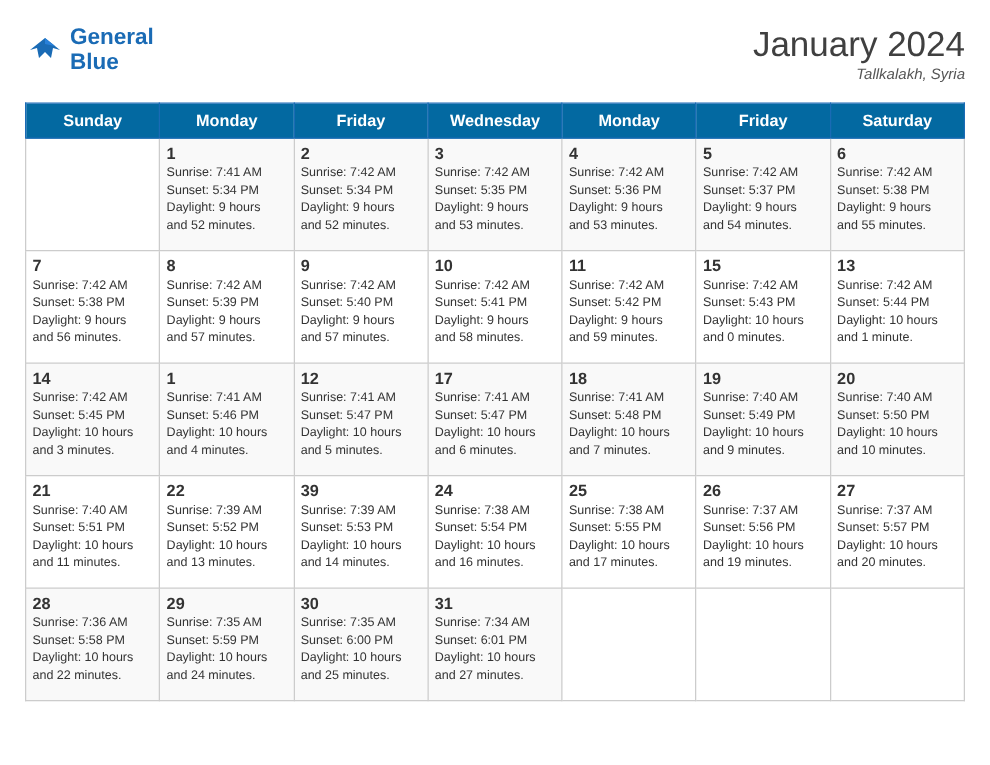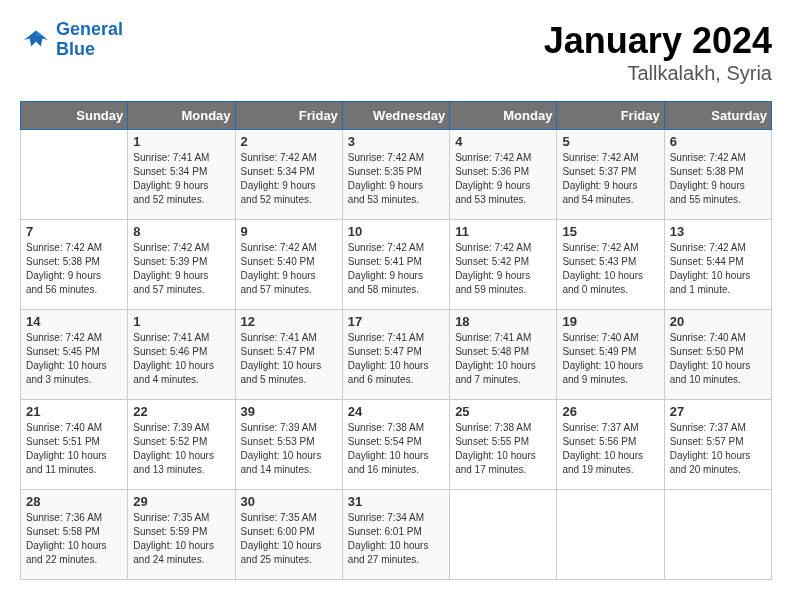--- a/index.html
+++ b/index.html
@@ -31,38 +31,39 @@
       color: #1a6bb5;
     }
     .logo-bird {
       width: 32px;
       height: 32px;
     }
     .title-block {
       text-align: right;
     }
     .calendar-title {
-      font-size: 36px;
-      font-weight: bold;
-      color: #000000;
+      font-size: 28px;
+      font-weight: normal;
+      color: #404040;
     }
     .calendar-subtitle {
-      font-size: 20px;
+      font-size: 12px;
       color: #555;
+      font-style: italic;
     }
     table {
       width: 100%;
       border-collapse: collapse;
       font-size: 11px;
     }
     thead tr th {
-      background-color: #737373;
+      background-color: #0369a1;
       color: #fff;
       padding: 6px 4px;
-      text-align: right;
+      text-align: center;
       font-size: 13px;
       font-weight: bold;
       border: 1px solid #1a6bb5;
     }
     tbody tr {
       vertical-align: top;
     }
     tbody tr td {
       border: 1px solid #ccc;
       padding: 4px 5px;

